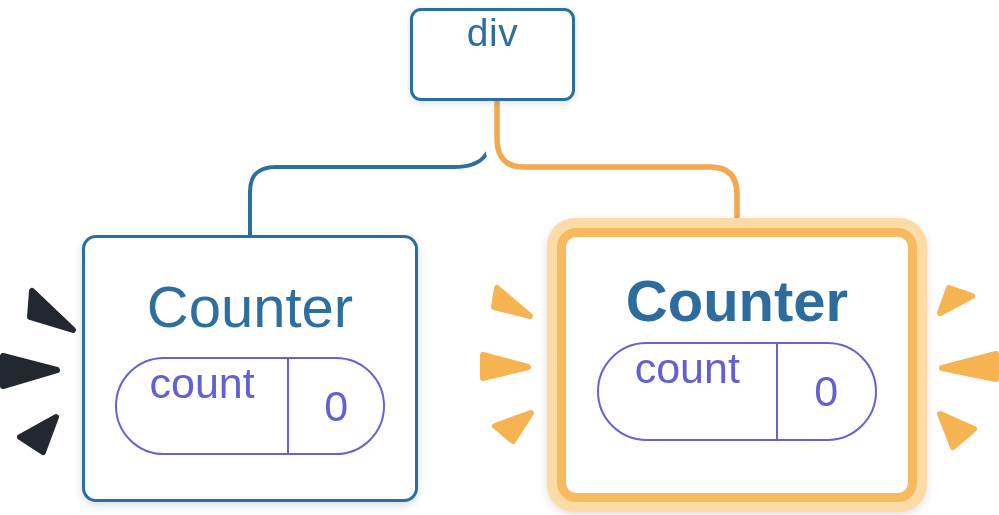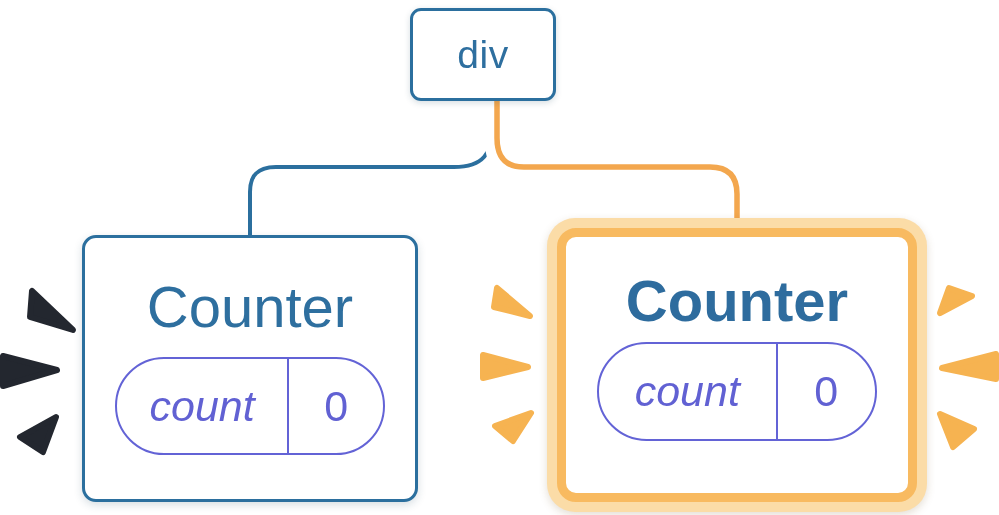--- a/index.html
+++ b/index.html
@@ -20,28 +20,28 @@
     position: absolute;
     left: 0; top: 0;
     width: 999px; height: 515px;
     z-index: 1;
     pointer-events: none;
   }
   
   .root-node {
     position: absolute;
     left: 410px; top: 8px;
-    width: 146px; height: 93px;
+    width: 165px; height: 93px;
     box-sizing: border-box;
     background: #ffffff;
     border: 3px solid #2B6F9E;
     border-radius: 11px;
     z-index: 2;
     display: flex;
-    align-items: center;
+    align-items: flex-start;
     justify-content: center;
     box-shadow: 0 2px 6px rgba(35, 70, 95, 0.18);
   }
   .root-node .label {
     font-size: 39px;
     font-weight: 500;
     color: #2E6F9F;
     letter-spacing: 0.5px;
   }
   
@@ -100,23 +100,21 @@
     background: #ffffff;
   }
   .counter-card-hl-inner .state-pill {
     margin-top: 17px;
     width: 280px; height: 99px;
   }
   .state-pill .key-cell {
     flex: 0 0 64%;
     border-right: 2.5px solid #6363D6;
     display: flex;
-    align-items: center;
     justify-content: center;
-    font-style: italic;
   }
   .state-pill .value-cell {
     flex: 1 1 auto;
     display: flex;
     align-items: center;
     justify-content: center;
   }
   .state-pill .key-text,
   .state-pill .value-text {
     font-size: 43px;

